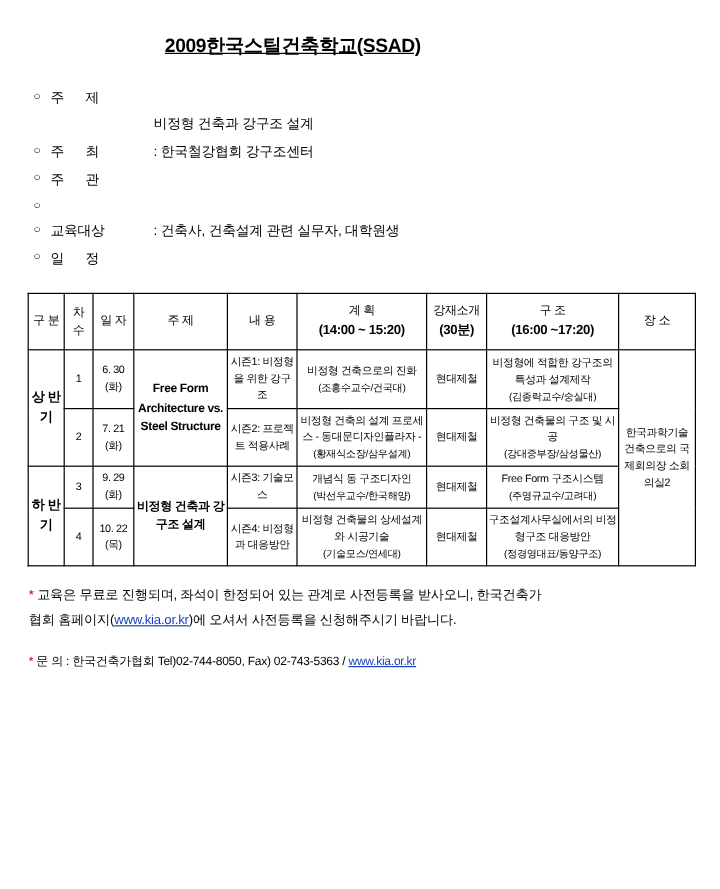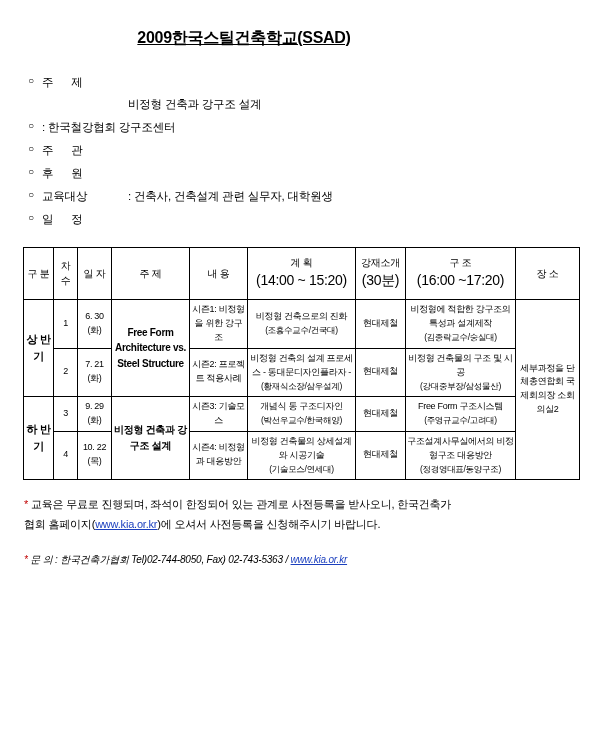--- a/index.html
+++ b/index.html
@@ -85,23 +85,23 @@
     padding: 3px 1px;
     line-height: 1.55;
     letter-spacing: -0.3px;
   }
   table.schedule th {
     font-weight: normal;
     font-size: 10px;
     padding: 7px 1px;
   }
   table.schedule th .sub {
-    font-size: 14px;
+    font-size: 11px;
     display: block;
-    font-weight: normal;
+    font-weight: bold;
   }
   .cell-title {
     font-weight: bold;
     font-size: 10px;
     line-height: 1.9;
   }
   .cell-half {
     font-weight: bold;
     font-size: 11px;
     line-height: 1.5;
@@ -122,21 +122,20 @@
     letter-spacing: -0.2px;
   }
   .footnote a, .link {
     color: #1b3fbe;
     text-decoration: underline;
   }
   .footnote-2 {
     font-size: 10px;
     margin-top: 16px;
     letter-spacing: -0.2px;
-    font-style: italic;
   }
   .red { color: #c00000; }
 </style>
 </head>
 <body>
 
 <div class="page">
 
   <div class="doc-title">2009한국스틸건축학교(SSAD)</div>
 
@@ -145,33 +144,33 @@
     <li>
       <div class="info-row">
         <span class="bullet">○</span>
         <span class="info-label">주      제</span>
       </div>
       <div class="sub-line">비정형 건축과 강구조 설계</div>
     </li>
     <li>
       <div class="info-row">
         <span class="bullet">○</span>
+        <span class="info-label">주      최</span>
         <span class="info-value"><span>:</span>&nbsp;<span>한국철강협회 강구조센터</span></span>
       </div>
     </li>
     <li>
       <div class="info-row">
         <span class="bullet">○</span>
         <span class="info-label">주      관</span>
       </div>
     </li>
     <li>
       <div class="info-row">
         <span class="bullet">○</span>
-        <span class="info-label">후      원</span>
       </div>
     </li>
     <li>
       <div class="info-row">
         <span class="bullet">○</span>
         <span class="info-label">교육대상</span>
         <span class="info-value"><span>:</span>&nbsp;<span>건축사, 건축설계 관련 실무자, 대학원생</span></span>
       </div>
     </li>
     <li>
@@ -217,21 +216,21 @@
         <td>시즌1: 비정형을 위한 강구조</td>
         <td>
           <span>비정형 건축으로의 진화</span>
           <span class="small-note">(조흥수교수/건국대)</span>
         </td>
         <td>현대제철</td>
         <td>
           <span>비정형에 적합한 강구조의 특성과 설계제작</span>
           <span class="small-note">(김종락교수/숭실대)</span>
         </td>
-        <td rowspan="4" class="venue">세부과정을 단체총연합회 국제회의장 소회의실2</td>
+        <td rowspan="4" class="venue">한국과학기술 건축으로의 국제회의장 소회의실2</td>
       </tr>
       <tr>
         <td>2</td>
         <td>7. 21 (화)</td>
         <td>시즌2: 프로젝트 적용사례</td>
         <td>
           <span>비정형 건축의 설계 프로세스 - 동대문디자인플라자 -</span>
           <span class="small-note">(황재식소장/삼우설계)</span>
         </td>
         <td>현대제철</td>

